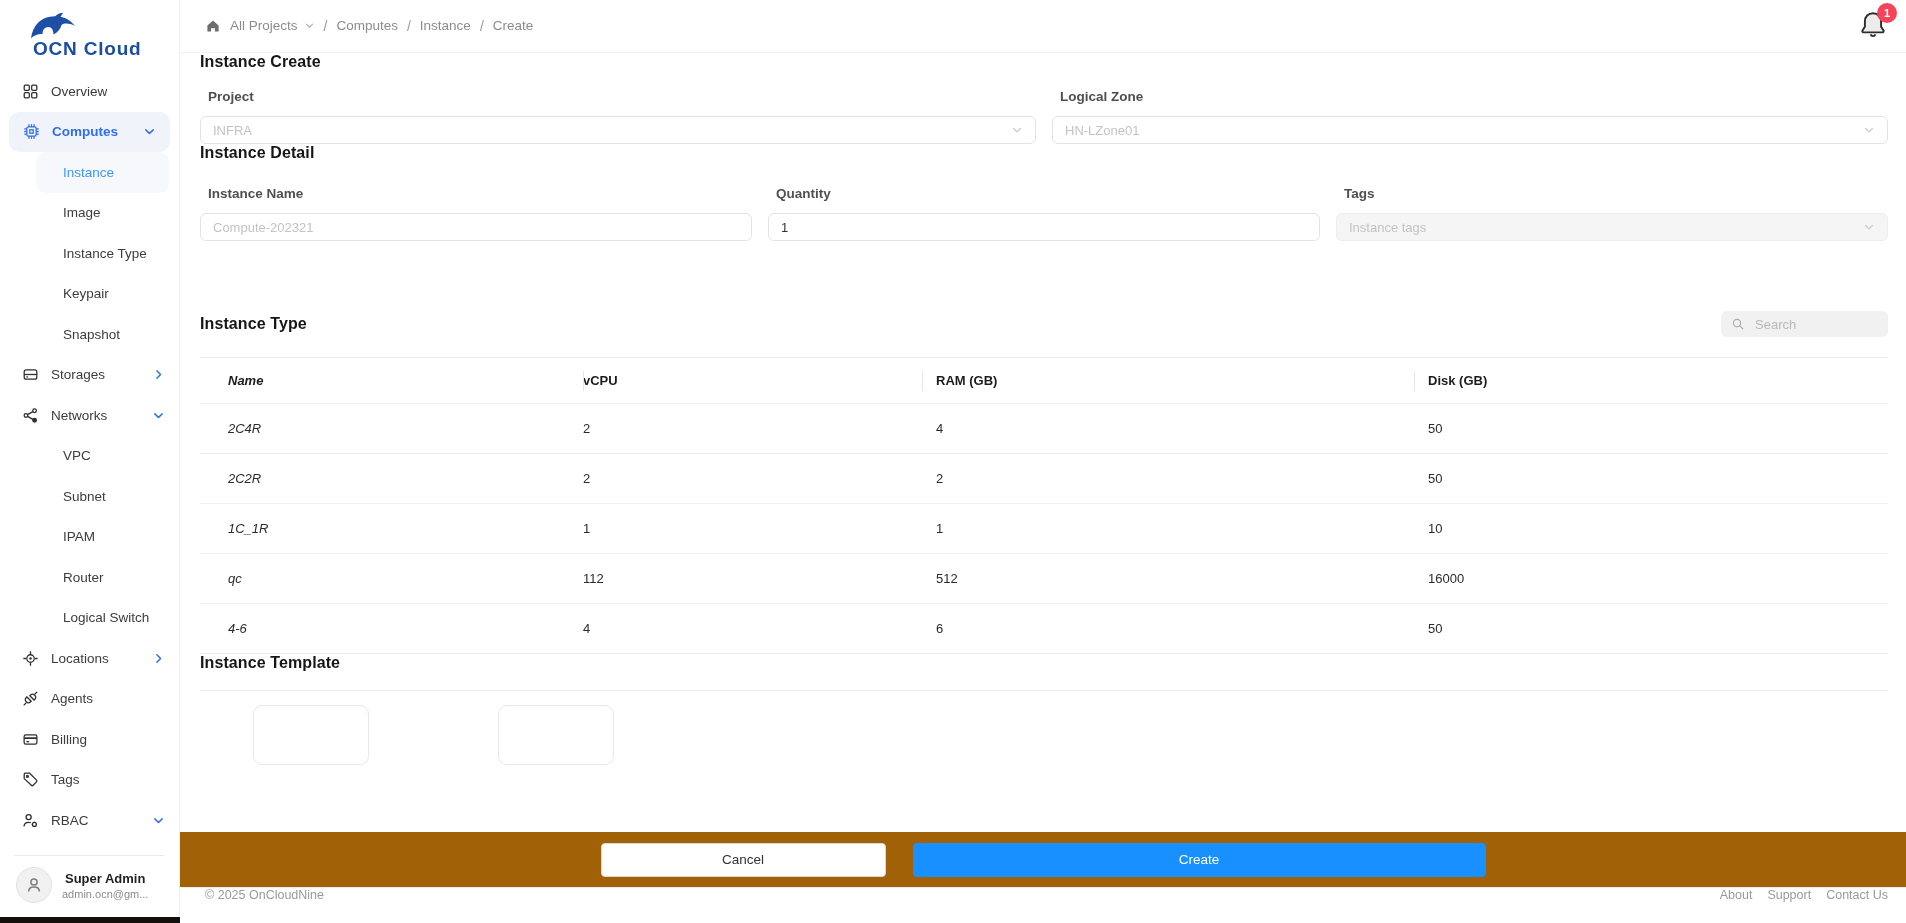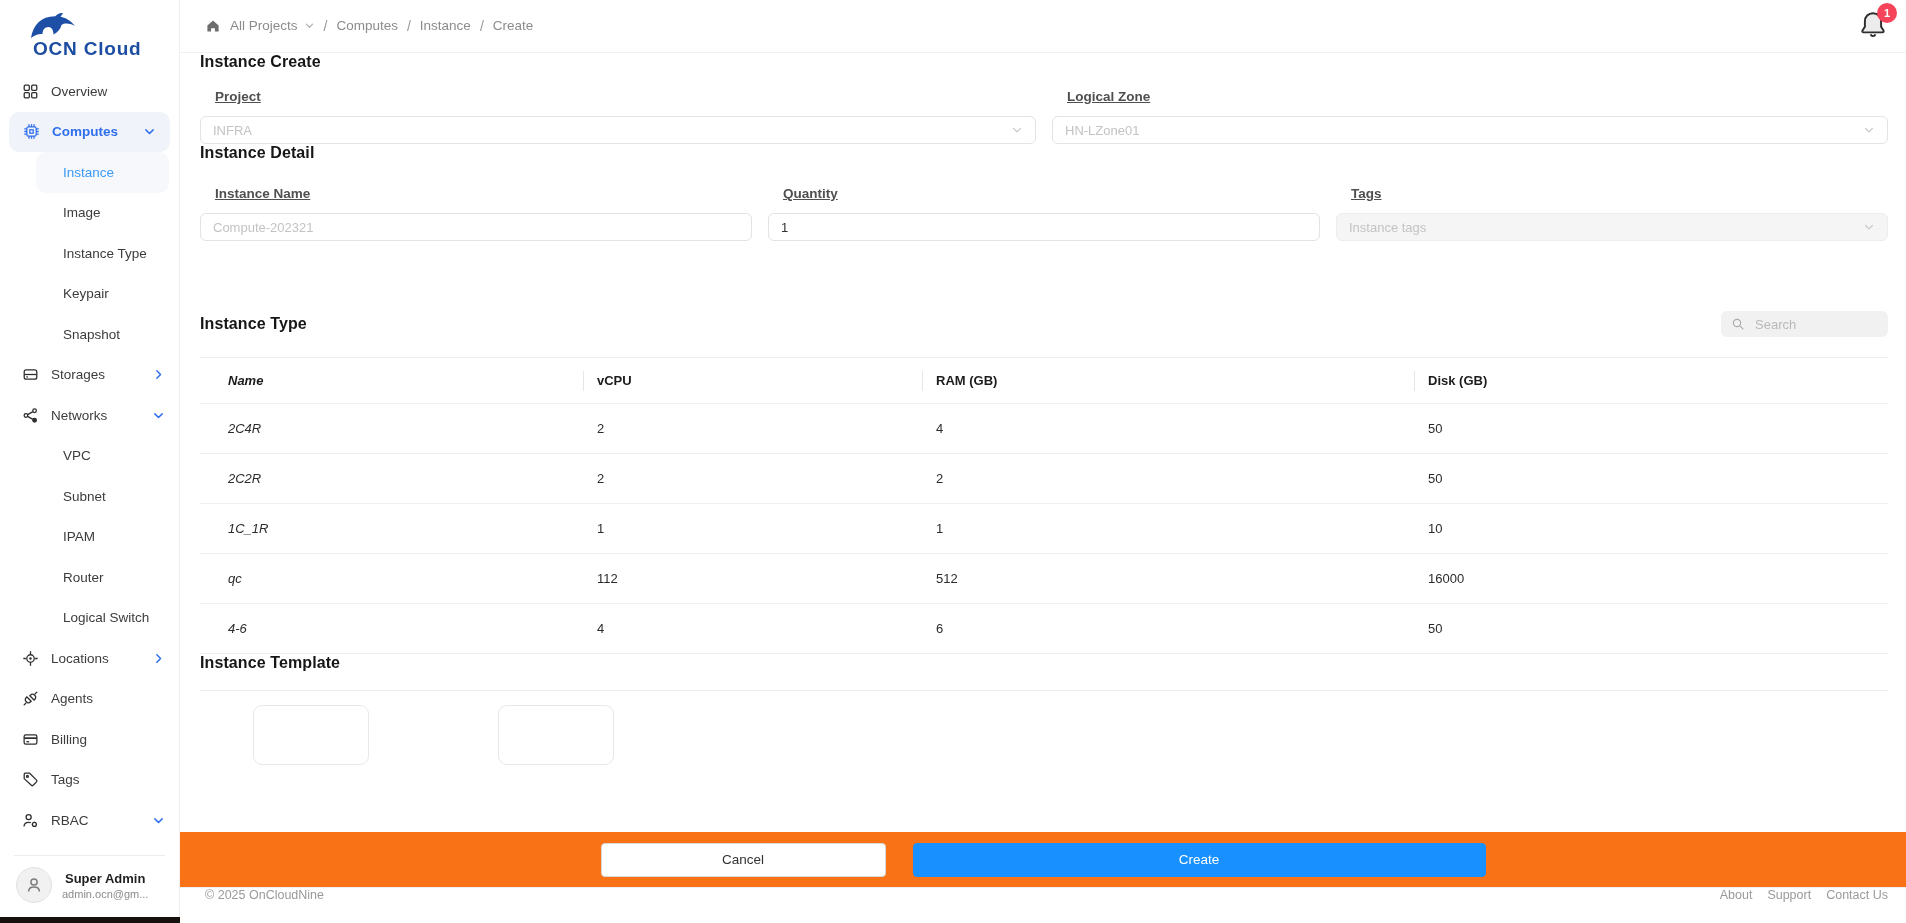--- a/index.html
+++ b/index.html
@@ -38,51 +38,51 @@
   .crumb-project { display:flex; align-items:center; gap:6px; cursor:pointer; }
   .bell-wrap { margin-left:auto; position:relative; width:30px; height:34px; cursor:pointer; }
   .badge { position:absolute; top:-6px; right:-9px; min-width:20px; height:20px; border-radius:10px; background:#f5445a; color:#fff; font-size:11px; font-weight:700; display:flex; align-items:center; justify-content:center; }
 
   .content { flex:1; padding:0 18px 0 20px; position:relative; overflow:hidden; }
   h2.section { font-size:16px; font-weight:700; color:#161616; margin:0; letter-spacing:0.1px; }
   .sec-create { margin-top:24px; }
   .sec-detail { margin-top:44px; }
   .field-row { display:flex; gap:16px; }
   .field { flex:1; min-width:0; }
-  .field .flabel { font-size:13.5px; font-weight:700; color:#4f4f4f; margin:18px 15px 12px;text-decoration:underline; }
+  .field .flabel { font-size:13.5px; font-weight:700; color:#4f4f4f; margin:18px 8px 12px; }
   .row3 .field .flabel { margin-top:24px; }
   .selectbox { height:28px; border:1px solid #e3e3e3; border-radius:6px; background:#fff; display:flex; align-items:center; padding:0 12px; font-size:13px; color:#c3c3c3; cursor:pointer; }
   .selectbox .chev-d { margin-left:auto; color:#c9c9c9; display:inline-flex; }
   .selectbox.filled { background:#f5f5f5; border-color:#ededed; }
   input.text { width:100%; height:28px; border:1px solid #e3e3e3; border-radius:6px; padding:6px 12px; font-size:13px; color:#333; outline:none; background:#fff; }
   input.text::placeholder { color:#c3c3c3; }
 
   .type-head { display:flex; align-items:center; justify-content:space-between; margin-top:70px; }
   .searchbox { width:167px; height:26px; background:#f1f1f1; border-radius:6px; display:flex; align-items:center; gap:8px; padding:0 10px; color:#a9a9a9; }
   .searchbox input { flex:1; min-width:0; border:none; background:transparent; outline:none; font-size:13px; color:#555; }
   .searchbox input::placeholder { color:#b9b9b9; }
 
   .tbl { margin-top:20px; border-top:1px solid #f0f0f0; }
   .tr { display:flex; align-items:center; height:50px; border-bottom:1px solid #f0f0f0; font-size:13px; color:#2b2b2b; }
   .tr.head { height:46px; font-weight:700; color:#1c1c1c; }
   .td1 { width:383px; padding-left:28px;font-style:italic; }
-  .td2 { width:339px; padding-left:14px; position:relative; }
+  .td2 { width:339px; position:relative; }
   .td3 { width:492px; padding-left:14px; position:relative; }
   .td4 { flex:1; padding-left:14px; position:relative; }
   .tr.head .td2::before, .tr.head .td3::before, .tr.head .td4::before {
     content:""; position:absolute; left:0; top:50%; transform:translateY(-50%);
     width:1px; height:20px; background:#e6e6e6;
   }
 
   .sec-template { margin-top:46px; }
   .template-divider { border:none; border-top:1px solid #ededed; margin:18px 0 0; }
   .cards-row { display:flex; gap:129px; margin:14px 0 0 53px; }
   .card { width:116px; height:60px; border:1px solid #e8e8e8; border-radius:9px; background:#fff; }
 
-  .actionbar { position:absolute; left:0; right:0; top:832px; height:55px; background:#f97316; display:flex; align-items:center; justify-content:center; gap:27px; z-index:5; }
+  .actionbar { position:absolute; left:0; right:0; top:832px; height:55px; background:#a16207; display:flex; align-items:center; justify-content:center; gap:27px; z-index:5; }
   .btn { height:34px; border-radius:4px; font-size:13.5px; display:flex; align-items:center; justify-content:center; cursor:pointer; font-family:inherit; }
   .btn.cancel { width:285px; background:#fff; border:1px solid #d9d9d9; color:#333; }
   .btn.create { width:573px; background:#1890ff; border:1px solid #1890ff; color:#fff; }
 
   .pagefooter { position:absolute; left:0; right:0; top:887px; height:44px; border-top:1px solid #efefef; background:#fff; display:flex; align-items:flex-start; padding:0 18px 0 25px; font-size:12.5px; color:#9a9a9a; z-index:6; }
   .flinks { margin-left:auto; display:flex; gap:15px; }
   .flinks span { cursor:pointer; }
 </style>
 </head>
 <body>

